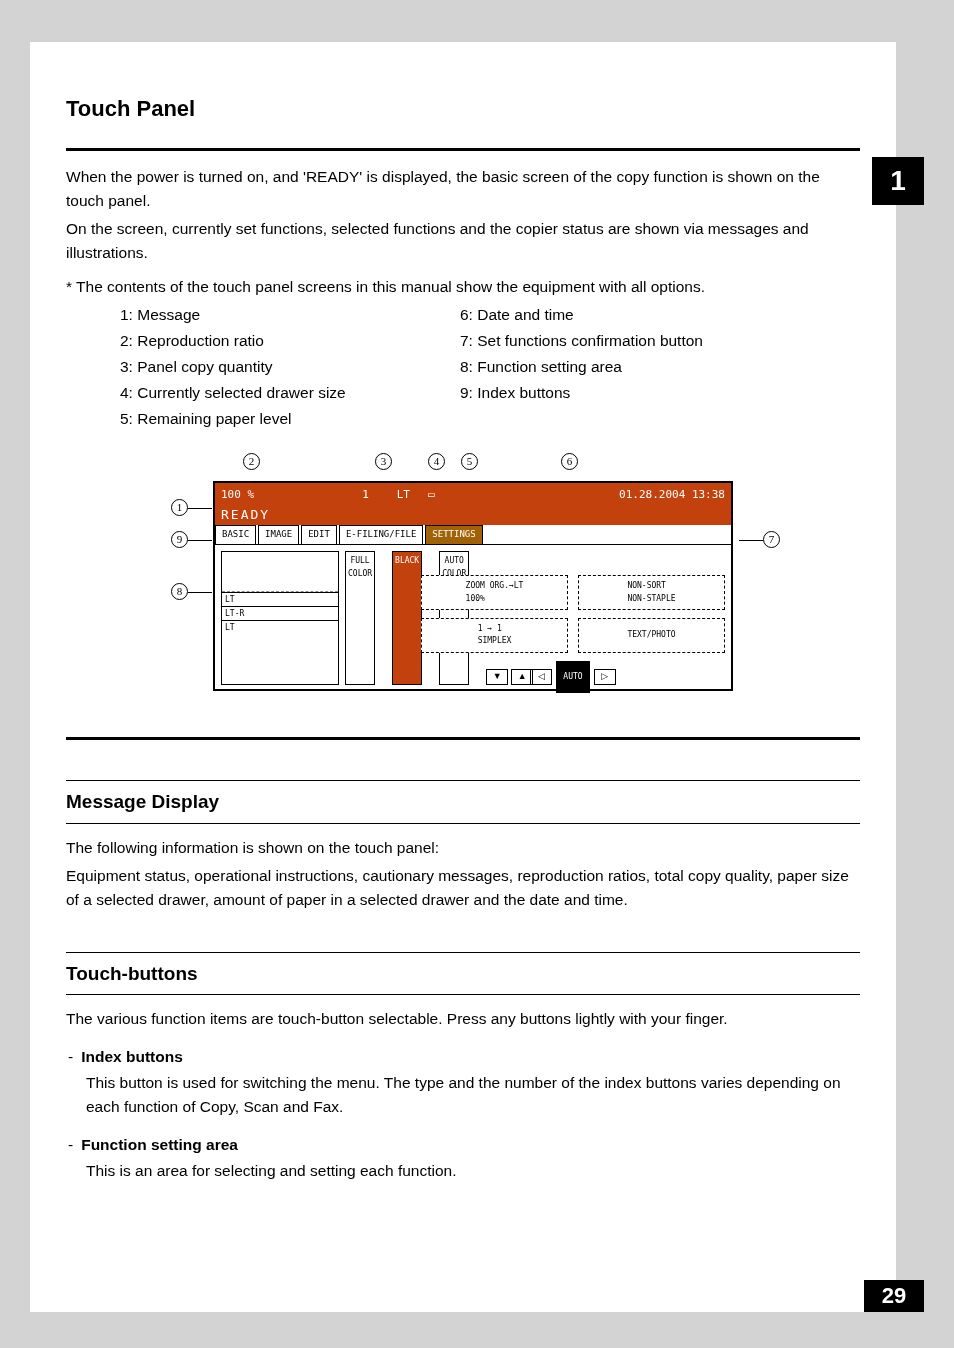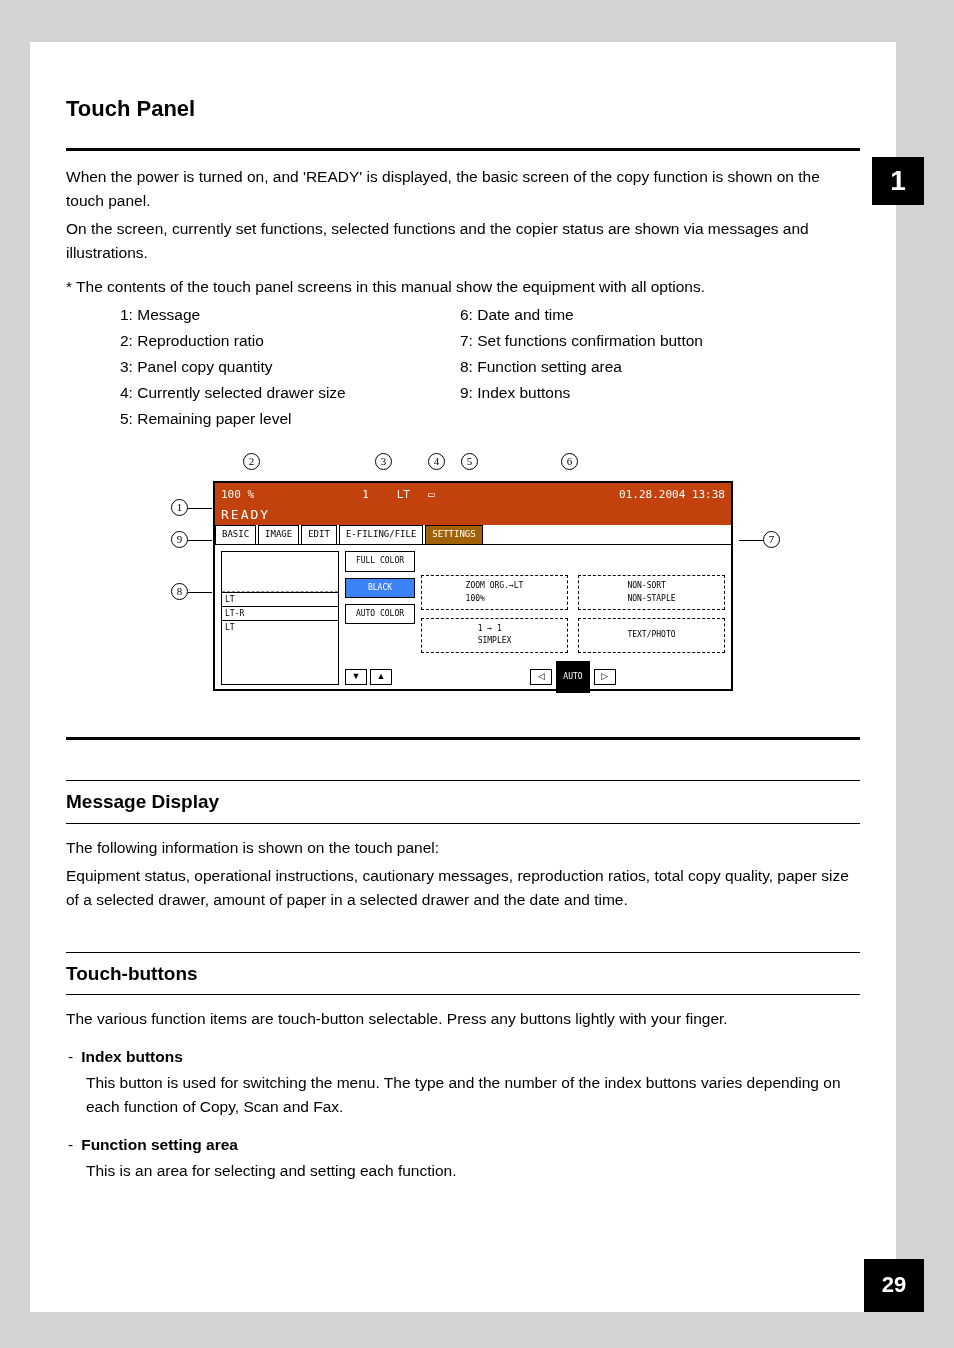--- a/index.html
+++ b/index.html
@@ -34,21 +34,21 @@
     font-weight: bold;
     display: flex;
     align-items: center;
     justify-content: center;
   }
   .page-num-tab {
     position: absolute;
     right: -28px;
     bottom: 0;
     width: 60px;
-    height: 53px;
+    height: 32px;
     background: #000;
     color: #fff;
     font-size: 22px;
     font-weight: bold;
     display: flex;
     align-items: center;
     justify-content: center;
   }
   h2.section {
     font-size: 22px;
@@ -160,33 +160,32 @@
     font-family: monospace;
   }
   .drawer-illus .slot {
     border-top: 1px solid #000;
     padding: 1px 3px;
     height: 14px;
   }
   .drawer-illus .top-feed { height: 40px; border-bottom: 1px dashed #888; }
   .btncol {
     display: flex;
-    flex-direction: column;
-    gap: 6px;
+    gap: 17px;
     width: 70px;
   }
   .pbtn {
     border: 1.5px solid #000;
     font-size: 8px;
     font-family: monospace;
     text-align: center;
     padding: 3px 2px;
     background: #fff;
   }
-  .pbtn.sel { background: #3b82f6; color: #fff; }
+  .pbtn.sel { background: #c2410c; color: #fff; }
   .midcol {
     flex: 1;
     display: flex;
     flex-direction: column;
     gap: 8px;
     margin-top: 24px;
   }
   .row2 {
     display: flex;
     gap: 10px;

